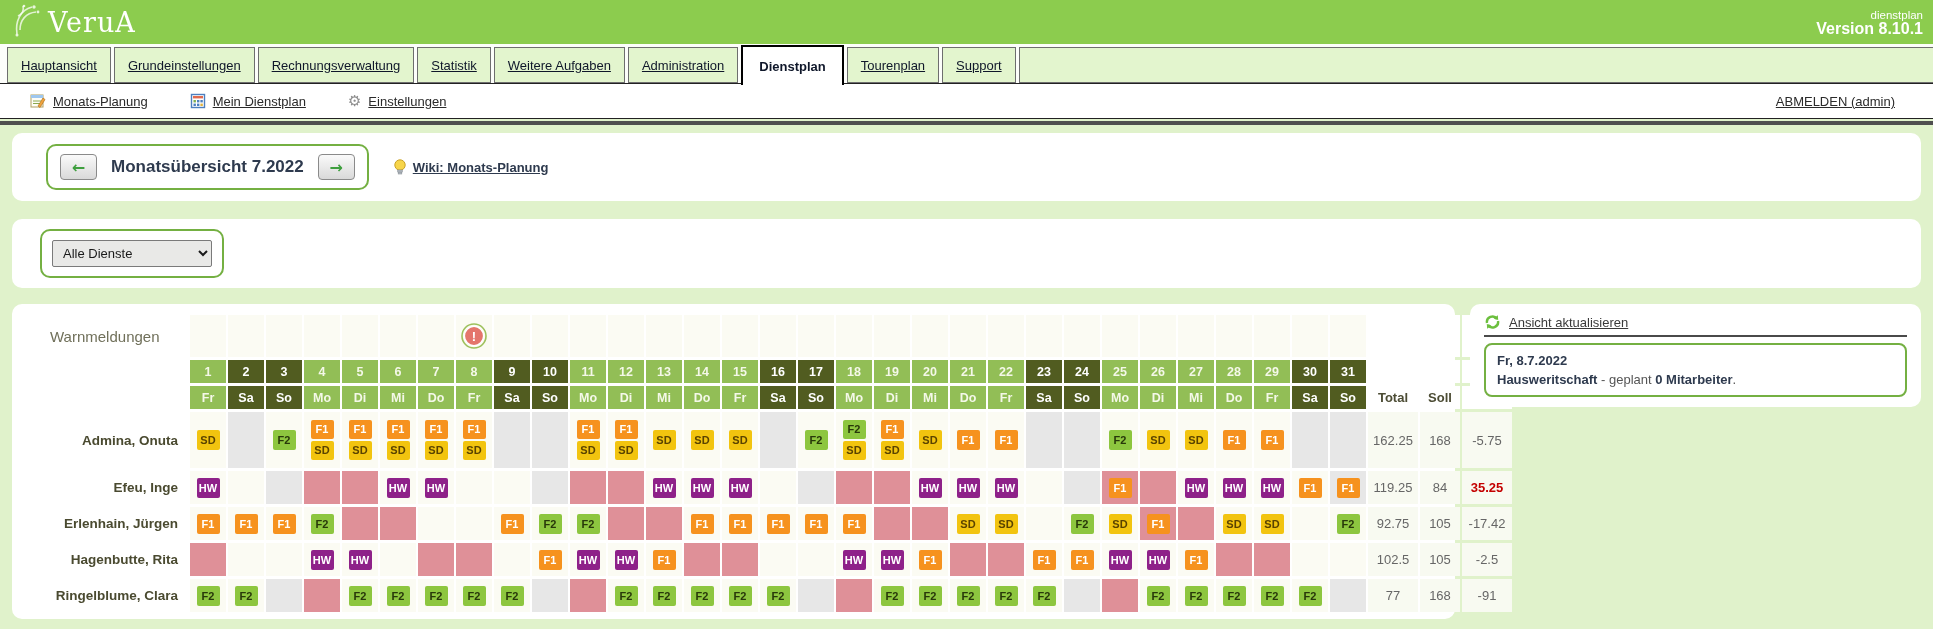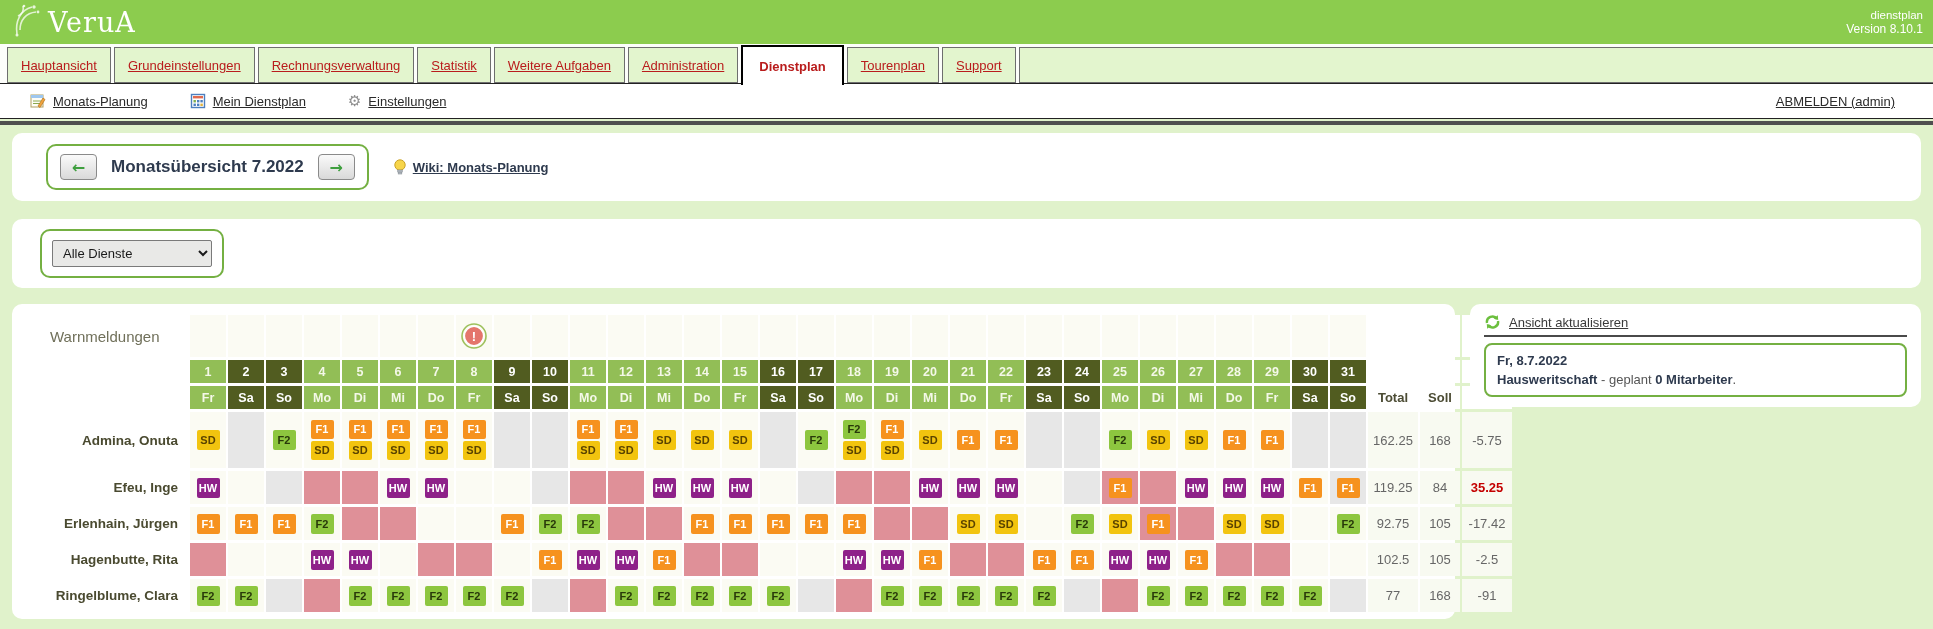--- a/index.html
+++ b/index.html
@@ -4,26 +4,26 @@
 <style>
   * { box-sizing: border-box; margin: 0; padding: 0; }
   html,body { width:1933px; height:629px; overflow:hidden; }
   body { font-family:"Liberation Sans", sans-serif; background:var(--c-page,#E0F2CB); position:relative; }
 
   
   .topbar { height:44px; background:var(--c-brand,#8CCC4E); display:flex; align-items:center; justify-content:space-between; padding:0 10px 0 14px; position:relative; }
   .logo-wrap { display:flex; align-items:center; gap:4px; color:#fff; }
   .logo-text { font-family:"DejaVu Serif", serif; font-size:27px; color:#fff; letter-spacing:1px; }
   .app-meta { text-align:right; color:#fff; font-size:11.5px; line-height:14px; }
-  .app-meta .ver { font-weight:normal; font-size:12px; }
+  .app-meta .ver { font-weight:bold; font-size:16px; }
 
   
   .tabstrip { height:39px; background:#FDFEFB; display:flex; align-items:stretch; padding-left:4px; position:relative; z-index:4; }
   .tab { margin:3px 0 0 3px; background:#E3F5CE; border:1px solid #6e6e6e; display:flex; align-items:center; padding:0 13px; position:relative; }
-  .tab-label { font-size:13px; color:#b91c1c; text-decoration:underline; cursor:pointer; white-space:nowrap; }
+  .tab-label { font-size:13px; color:#0f172a; text-decoration:underline; cursor:pointer; white-space:nowrap; }
   .tab.active { background:#fff; border:2px solid #000; border-bottom:none; margin-top:1px; margin-bottom:-2px; z-index:6; padding:0 16px; }
   .tab.active .tab-label { text-decoration:none; font-weight:bold; }
   .tab.filler { flex:1 1 auto; margin-right:0; border-right:none; }
 
   
   .toolbar { height:36px; background:#fff; border-top:1px solid #222; border-bottom:1px solid #222; display:flex; align-items:center; justify-content:space-between; padding:0 38px 0 30px; position:relative; z-index:2; }
   .tool-left { display:flex; align-items:center; gap:42px; }
   .tool-item { display:flex; align-items:center; gap:7px; cursor:pointer; }
   .tool-item .lbl, .logout { font-size:13px; color:#2a2a2a; text-decoration:underline; }
   .gear-glyph { font-family:"DejaVu Sans", sans-serif; font-size:15px; color:#8d8d8d; line-height:15px; }

